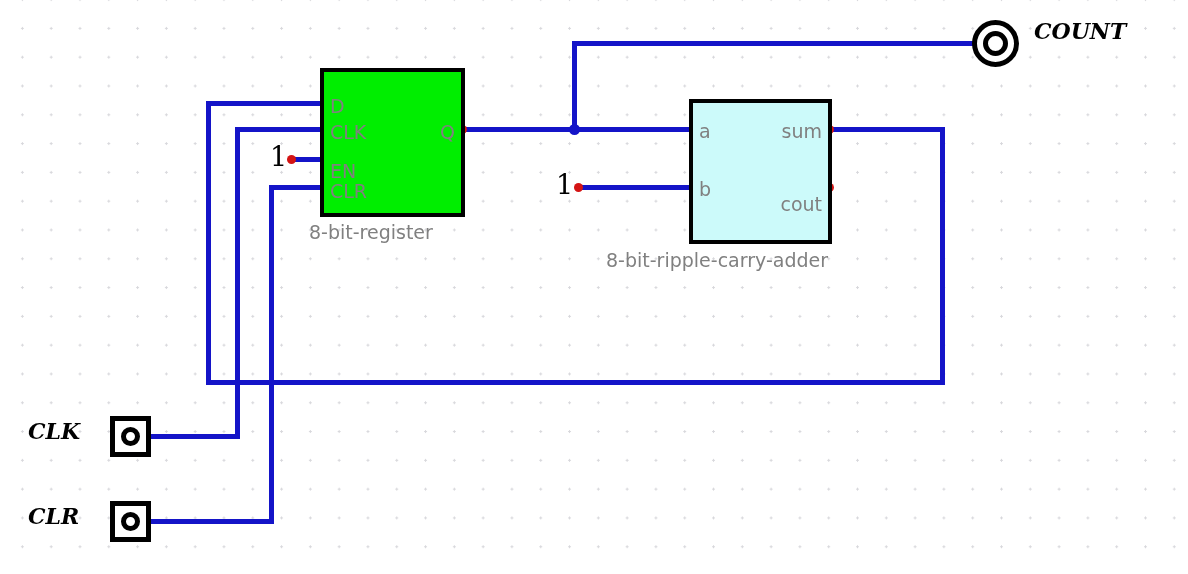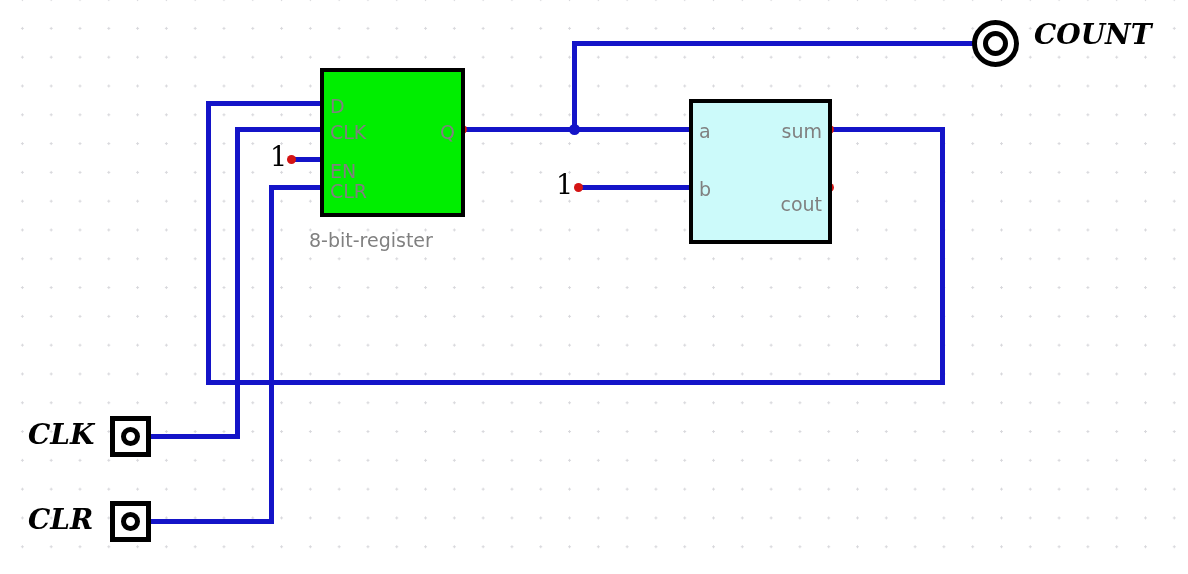--- a/index.html
+++ b/index.html
@@ -24,21 +24,21 @@
     font-family:"DejaVu Sans", sans-serif;line-height:1;white-space:nowrap;
   }
   .pin.left{left:6px;}
   .pin.right{right:6px;}
   .blocklabel{
     position:absolute;font-size:19px;color:#808080;white-space:nowrap;
     font-family:"DejaVu Sans", sans-serif;
   }
   .portlabel{
     position:absolute;font-family:"DejaVu Serif", serif;
-    font-style:italic;font-weight:bold;font-size:28px;color:#000000;white-space:nowrap;
+    font-style:italic;font-weight:bold;font-size:22px;color:#000000;white-space:nowrap;
   }
   .const{
     position:absolute;font-family:"DejaVu Serif", serif;
     font-size:27px;color:#000000;white-space:nowrap;
   }
   .outport{position:absolute;width:47px;height:47px;}
   .outport .ring1{
     position:absolute;left:0;top:0;width:47px;height:47px;
     border:5px solid #000;border-radius:50%;box-sizing:border-box;background:#fff;
   }
@@ -90,28 +90,29 @@
   <div class="pdot" style="left:141px;top:430px;"></div>
   <div class="pdot" style="left:141px;top:515px;"></div>
 
   <div class="block" id="blk-register" style="left:320px;top:68px;width:145px;height:149px;background:#00ee00;">
     <span class="pin left" style="top:25px;">D</span>
     <span class="pin left" style="top:51px;">CLK</span>
     <span class="pin left" style="top:90px;">EN</span>
     <span class="pin left" style="top:110px;">CLR</span>
     <span class="pin right" style="top:51px;">Q</span>
   </div>
-  <div class="blocklabel" style="left:309px;top:221px;margin-top:8px;">8-bit-register</div>
+  <div class="blocklabel" style="left:309px;top:221px;">8-bit-register</div>
 
   <div class="block" id="blk-adder" style="left:689px;top:99px;width:143px;height:145px;background:#ccfafa;">
     <span class="pin left" style="top:19px;">a</span>
     <span class="pin left" style="top:77px;">b</span>
     <span class="pin right" style="top:19px;">sum</span>
     <span class="pin right" style="top:92px;">cout</span>
   </div>
+  <div class="blocklabel" style="left:606px;top:249px;">8-bit-ripple-carry-adder</div>
 
   <div class="const" style="left:270px;top:141px;">1</div>
   <div class="const" style="left:556px;top:169px;">1</div>
 
   <div class="outport" style="left:972px;top:20px;">
     <div class="ring1"></div>
     <div class="ring2"></div>
   </div>
   <div class="portlabel" style="left:1034px;top:18px;">COUNT</div>
 

